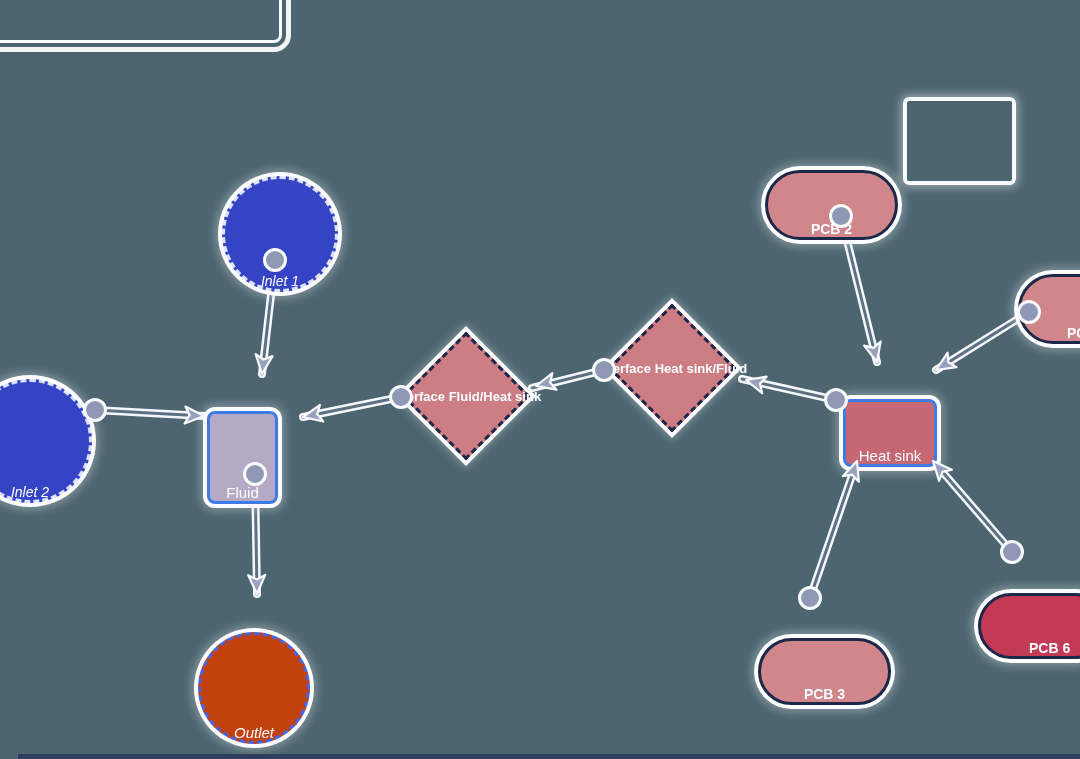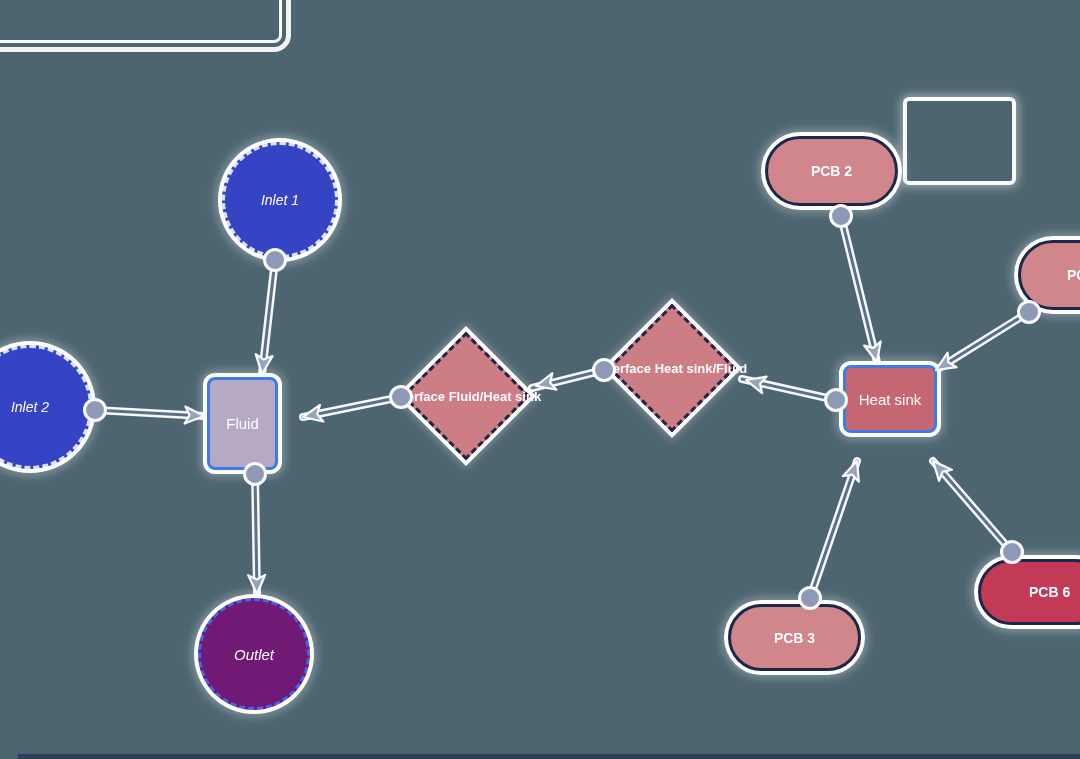--- a/index.html
+++ b/index.html
@@ -6,33 +6,33 @@
   #canvas{
     position:relative;
     width:1080px;height:759px;
     overflow:hidden;
     background:#4C6570;
     font-family:"Liberation Sans", sans-serif;
   }
   svg.layer{position:absolute;inset:0;pointer-events:none;}
   #edge-lines{z-index:1;}
   #edge-overlay{z-index:3;}
-  .node{position:absolute;z-index:2;display:flex;align-items:center;justify-content:center;
-        color:#ffffff;box-sizing:border-box;}
+  .node{position:absolute;z-index:2;display:flex;align-items:flex-end;justify-content:center;
+        color:#ffffff;box-sizing:border-box;margin-top:34px;}
   .glow{box-shadow:0 0 0 4px #FCFDFE, 0 0 10px 7px rgba(255,255,255,0.30);}
   .circle{border-radius:50%;font-style:italic;}
   .lbl{font-size:15px;font-weight:400;color:#fdfcff;white-space:nowrap;}
   .lbl-sm{font-size:14px;}
   .lbl-b{font-size:14px;font-weight:700;color:#fdfcff;white-space:nowrap;}
 
   
   .inlet{background:#3544C4;border:3px dashed #DCE2FB;}
   
   .fluid-sq{background:#B6A9C5;border:3px solid #3F7BE4;border-radius:8px;}
-  .outlet-c{background:#701a75;border:3px dashed #4565E4;}
+  .outlet-c{background:#c2410c;border:3px dashed #4565E4;}
   
   .heatsink-sq{background:#C56874;border:3px solid #3F7BE4;border-radius:8px;}
   
   .pill{border:3px solid #1C2749;background:#D0868B;}
   .pill-dark{background:#C23A55;}
 
   
   .diamond-wrap{position:absolute;z-index:2;width:240px;height:132px;}
   .diamond-shape{position:absolute;left:50%;top:50%;width:91px;height:91px;
       transform:translate(-50%,-50%) rotate(45deg);
@@ -133,21 +133,21 @@
   </div>
 
   <div class="node heatsink-sq glow" style="left:843px;top:365px;width:94px;height:68px;">
     <span class="lbl">Heat sink</span>
   </div>
 
   <div class="node pill glow" style="left:765px;top:136px;width:133px;height:70px;border-radius:36px;">
     <span class="lbl-b">PCB 2</span>
   </div>
 
-  <div class="node pill glow" style="left:728px;top:604px;width:133px;height:67px;border-radius:35px;">
+  <div class="node pill glow" style="left:758px;top:604px;width:133px;height:67px;border-radius:35px;">
     <span class="lbl-b">PCB 3</span>
   </div>
 
   <div class="node pill glow" style="left:1018px;top:240px;width:130px;height:70px;border-radius:36px;justify-content:flex-start;padding-left:46px;">
     <span class="lbl-b">PC</span>
   </div>
 
   <div class="node pill pill-dark glow" style="left:978px;top:559px;width:130px;height:66px;border-radius:34px;justify-content:flex-start;padding-left:48px;">
     <span class="lbl-b">PCB 6</span>
   </div>

